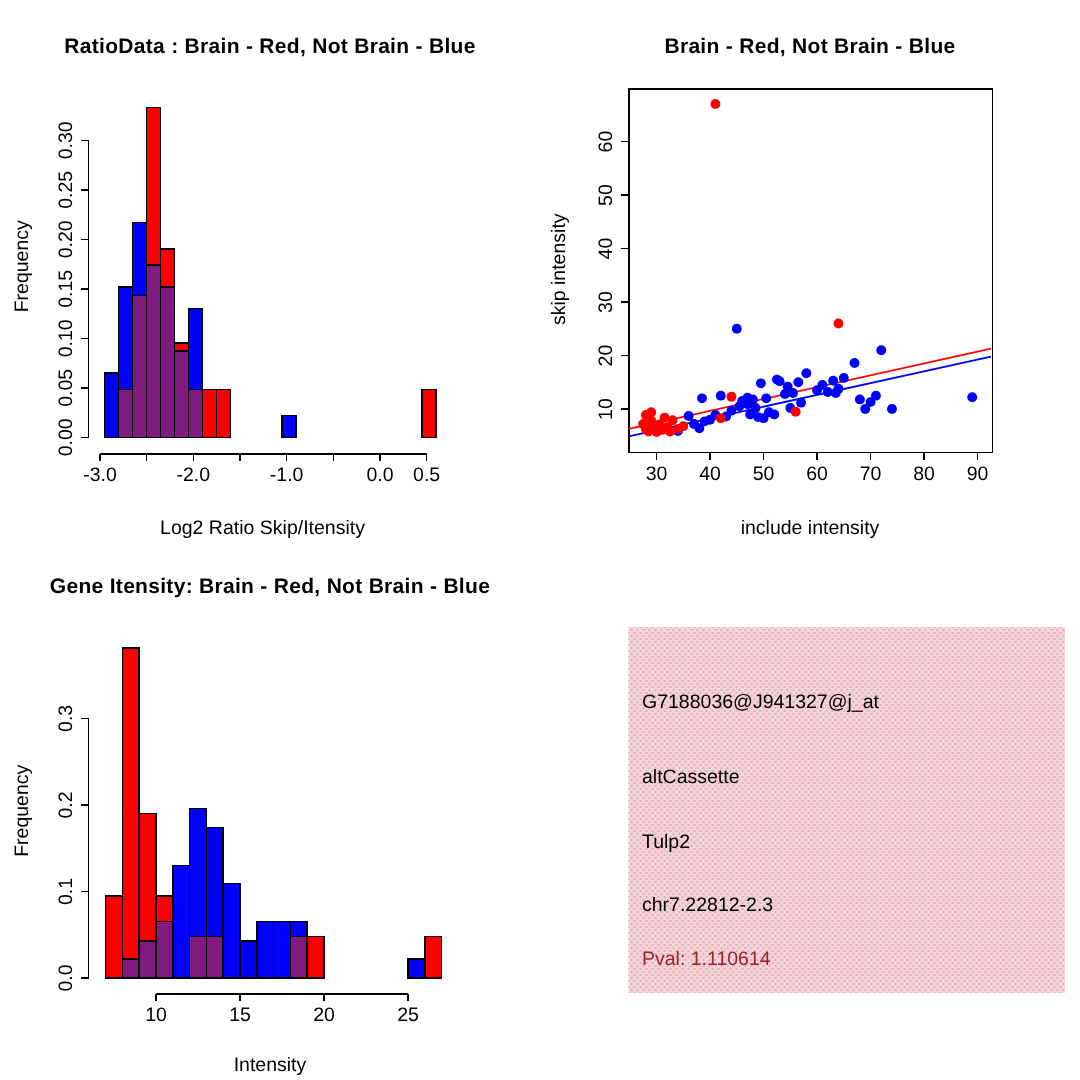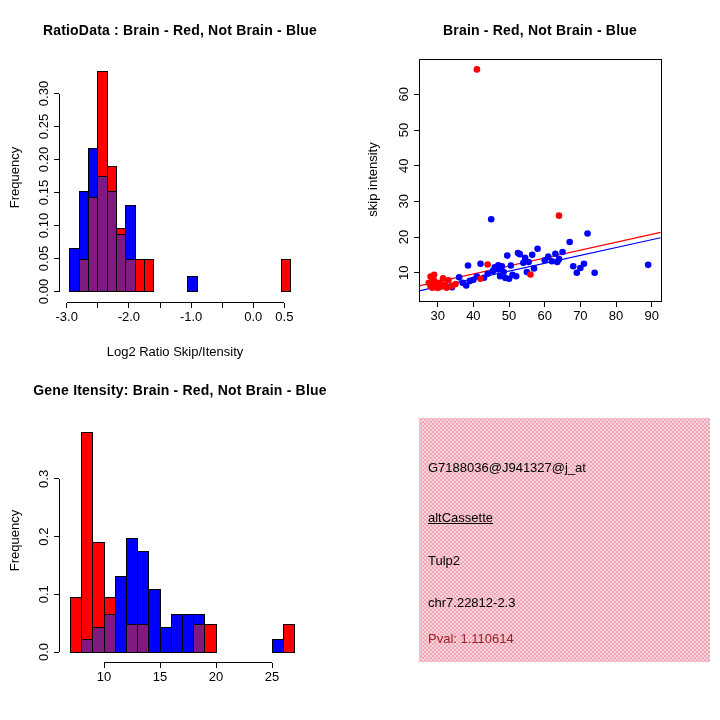--- a/index.html
+++ b/index.html
@@ -27,21 +27,21 @@
     position:absolute;left:419px;top:418px;width:291px;height:244px;
     background-color:var(--info-bg,#eed7da);
     background-image:
       radial-gradient(var(--info-dot,#f6a3b8) 32%, transparent 34%),
       radial-gradient(var(--info-dot,#f6a3b8) 32%, transparent 34%);
     background-size:4px 4px;
     background-position:0 0, 2px 2px;
   }
   .iline{position:absolute;left:9px;font-size:13px;white-space:nowrap;}
   .il-0{top:42px;}
-  .il-1{top:92px;text-decoration:underline;}
+  .il-1{top:92px;}
   .il-2{top:135px;}
   .il-3{top:177px;text-align:right;}
   .il-4{top:213px;color:var(--pval,#9b2226);}
 </style>
 </head>
 <body>
 
 <div class="fig">
   <svg id="plot-svg" width="720" height="720">
       <g stroke="#000000" stroke-width="1" shape-rendering="crispEdges">
@@ -264,21 +264,23 @@
       </g>
     </svg>
 
   <div class="title t-tl">RatioData : Brain - Red, Not Brain - Blue</div>
   <div class="title t-bl">Gene Itensity: Brain - Red, Not Brain - Blue</div>
   <div class="title t-tr">Brain - Red, Not Brain - Blue</div>
 
   <div class="axlab vlab y-tl">Frequency</div>
   <div class="axlab x-tl">Log2 Ratio Skip/Itensity</div>
   <div class="axlab vlab y-tr">skip intensity</div>
+  <div class="axlab x-tr">include intensity</div>
   <div class="axlab vlab y-bl">Frequency</div>
+  <div class="axlab x-bl">Intensity</div>
 
   <div class="infobox">
     <div class="iline il-0">G7188036@J941327@j_at</div>
     <div class="iline il-1">altCassette</div>
     <div class="iline il-2">Tulp2</div>
     <div class="iline il-3">chr7.22812-2.3</div>
     <div class="iline il-4">Pval: 1.110614</div>
   </div>
 </div>
 

